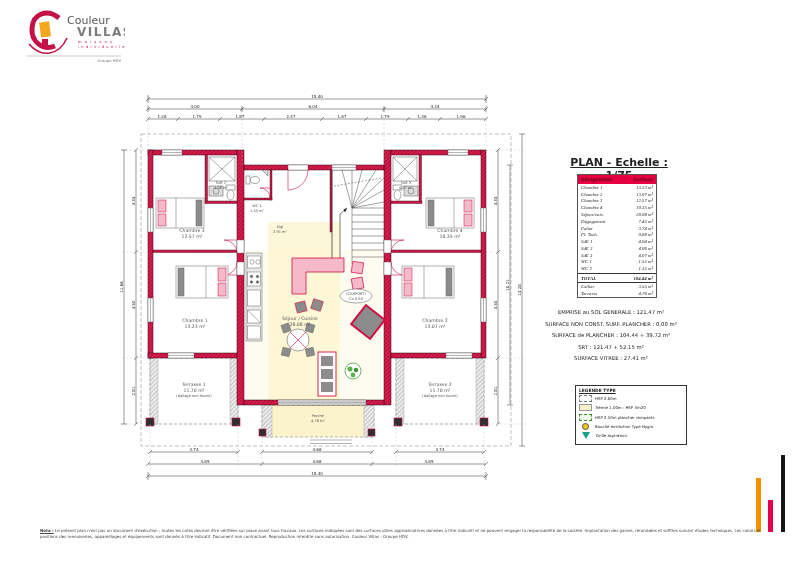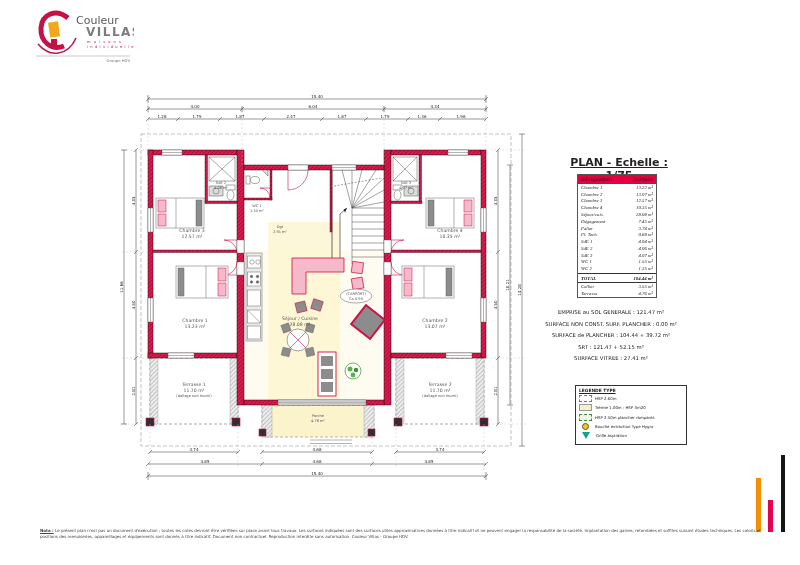--- a/index.html
+++ b/index.html
@@ -1,20 +1,20 @@
 <!DOCTYPE html>
 <html><head>
 <meta charset="utf-8">
 <style>
   html,body{margin:0;padding:0;background:#fff;}
   body{width:800px;height:565px;position:relative;overflow:hidden;
        font-family:"DejaVu Sans",sans-serif;color:#333;}
   .abs{position:absolute;}
   
-  #logo{left:34px;top:6px;width:100px;height:62px;}
+  #logo{left:25px;top:6px;width:100px;height:62px;}
   
   #plan-title{left:560px;top:156px;width:118px;text-align:center;
     font-size:11px;font-weight:bold;text-decoration:underline;color:#222;}
   #area-table{left:577px;top:174px;width:78px;border:0.5px solid #555;background:#fff;font-size:4.8px;}
   #area-table .thead{display:flex;justify-content:space-between;background:#e50040;
     color:#6b0020;font-weight:bold;padding:2px 3px;font-size:4.6px;}
   #area-table .trow{display:flex;justify-content:space-between;padding:0.9px 3px;
     font-family:"Liberation Serif",serif;font-style:italic;color:#222;}
   #area-table .trow.total{border-top:1px solid #333;border-bottom:1px solid #333;
     font-weight:bold;margin-top:1px;padding:1.5px 3px;}

